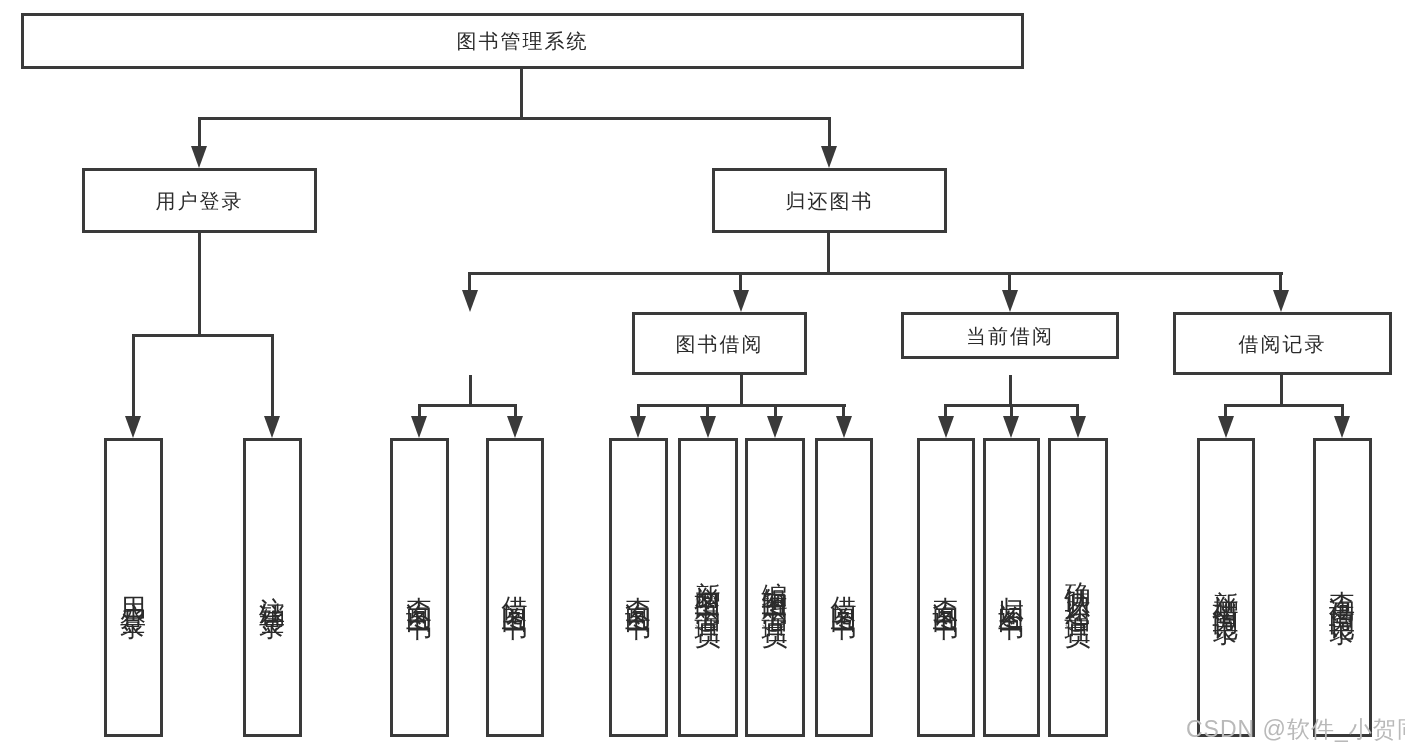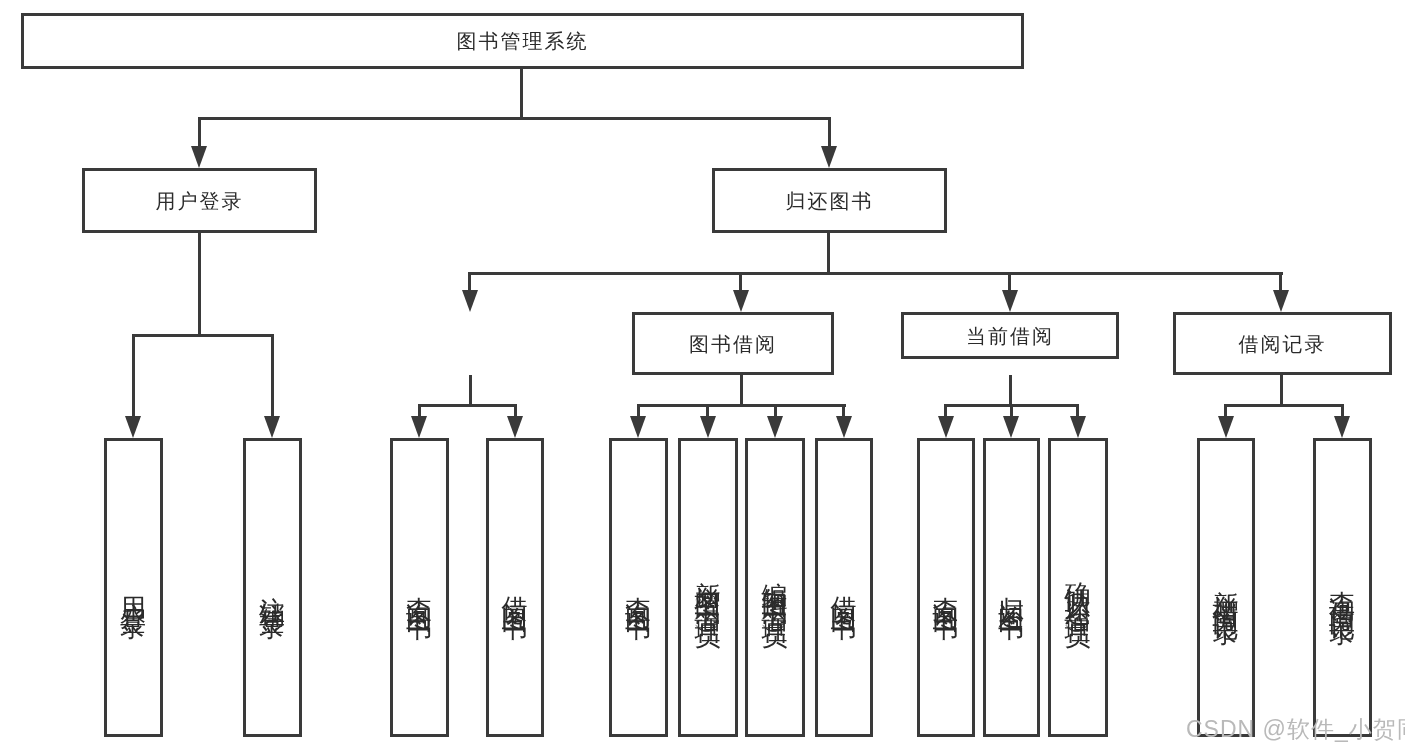--- a/index.html
+++ b/index.html
@@ -37,21 +37,21 @@
     <span>图书管理系统</span>
   </div>
 
   <div class="box hbox" style="left:82px;top:168px;width:235px;height:65px;">
     <span>用户登录</span>
   </div>
   <div class="box hbox" style="left:712px;top:168px;width:235px;height:65px;">
     <span>归还图书</span>
   </div>
 
-  <div class="box hbox" style="left:632px;top:312px;width:202px;height:63px;">
+  <div class="box hbox" style="left:632px;top:312px;width:175px;height:63px;">
     <span>图书借阅</span>
   </div>
   <div class="box hbox" style="left:901px;top:312px;width:218px;height:47px;">
     <span>当前借阅</span>
   </div>
   <div class="box hbox" style="left:1173px;top:312px;width:219px;height:63px;">
     <span>借阅记录</span>
   </div>
 
   <div class="box vbox" style="left:104px;top:438px;width:59px;height:299px;">

